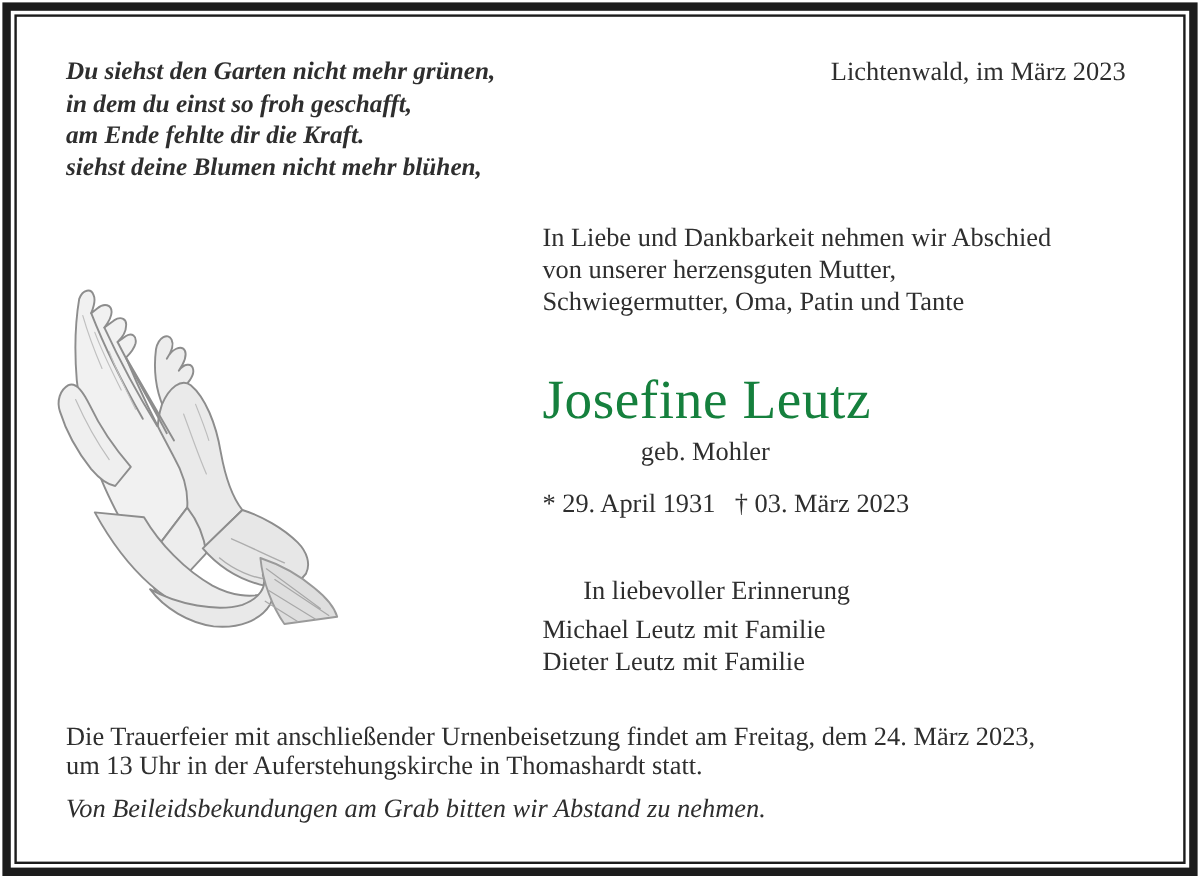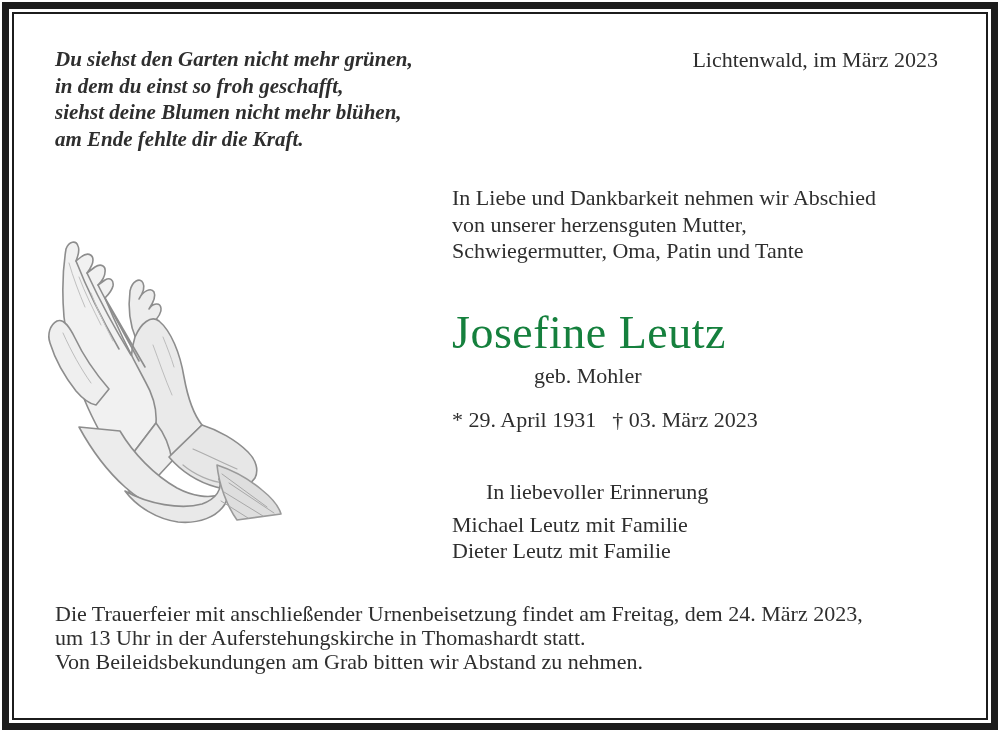--- a/index.html
+++ b/index.html
@@ -62,34 +62,34 @@
   .mourners {
     position: absolute; left: 452px; top: 512px;
     font-size: 22px; line-height: 26px;
   }
   .mourner .mourner-name { font-weight: 400; }
   .mourner .mourner-suffix { margin-left: 0.28em; }
   .funeral {
     position: absolute; left: 55px; top: 602px; width: 890px;
     font-size: 22px; line-height: 24px;
   }
-  .condolence { margin-top: 0; }
+  .condolence { margin-top: 12px; font-style: italic; }
 </style>
 </head>
 <body>
 
 <div class="page">
   <div class="frame-outer"></div>
   <div class="frame-inner"></div>
 
   <div class="poem">
     <div>Du siehst den Garten nicht mehr grünen,</div>
     <div>in dem du einst so froh geschafft,</div>
+    <div>am Ende fehlte dir die Kraft.</div>
     <div>siehst deine Blumen nicht mehr blühen,</div>
-    <div>am Ende fehlte dir die Kraft.</div>
   </div>
 
   <div class="dateline">Lichtenwald, im März 2023</div>
 
   <svg class="hands" viewBox="0 0 270 300" xmlns="http://www.w3.org/2000/svg" aria-hidden="true">
     <g stroke="#8d8d8d" stroke-width="1.6" fill="none" stroke-linecap="round" stroke-linejoin="round">
 
       <path fill="#ededed" d="M97,58 C99,48 107,44 110,50 C112,54 110,60 106,66 C110,58 118,54 121,59 C123,63 120,70 116,76 C120,70 127,69 128,75 C129,80 124,86 119,91 L103,106 C97,92 95,74 97,58 Z"></path>
 
       <path fill="#eaeaea" d="M102,104 C108,90 118,82 126,88 C138,98 147,120 151,144 C155,166 161,182 169,192 L136,224 C116,202 104,174 100,146 C97,130 98,116 102,104 Z"></path>

